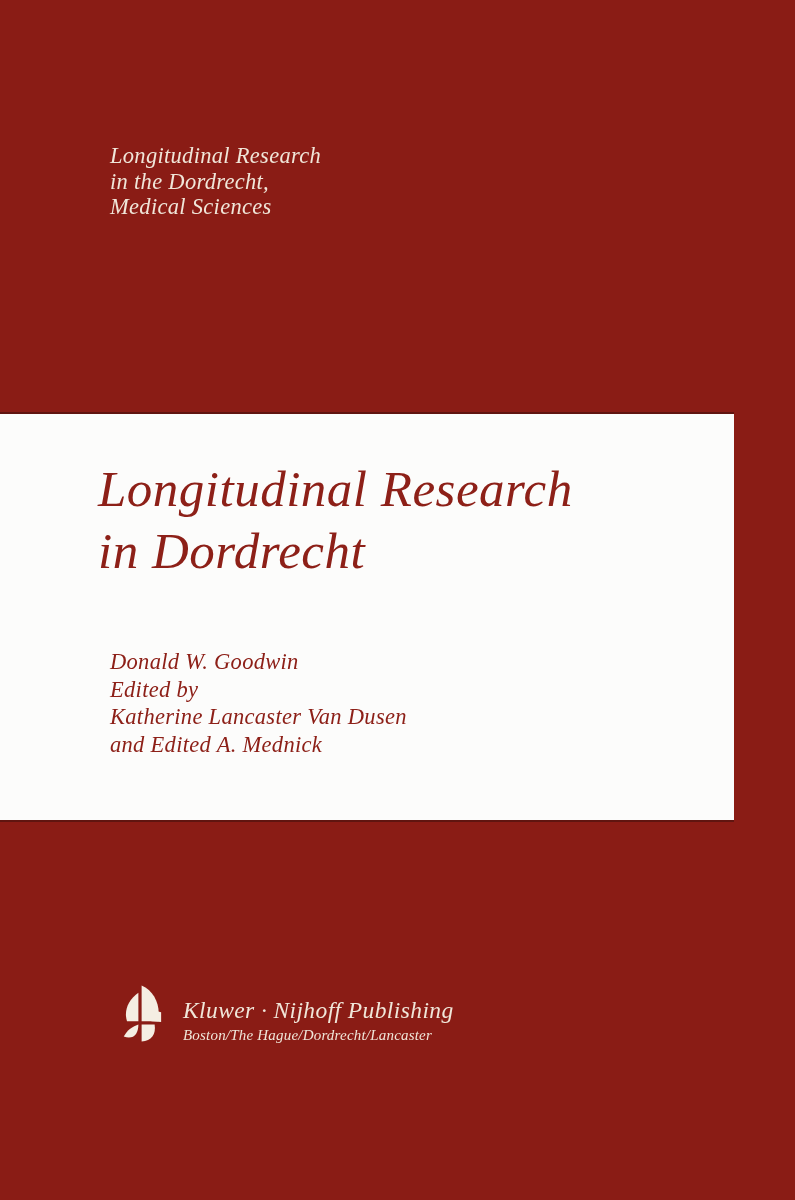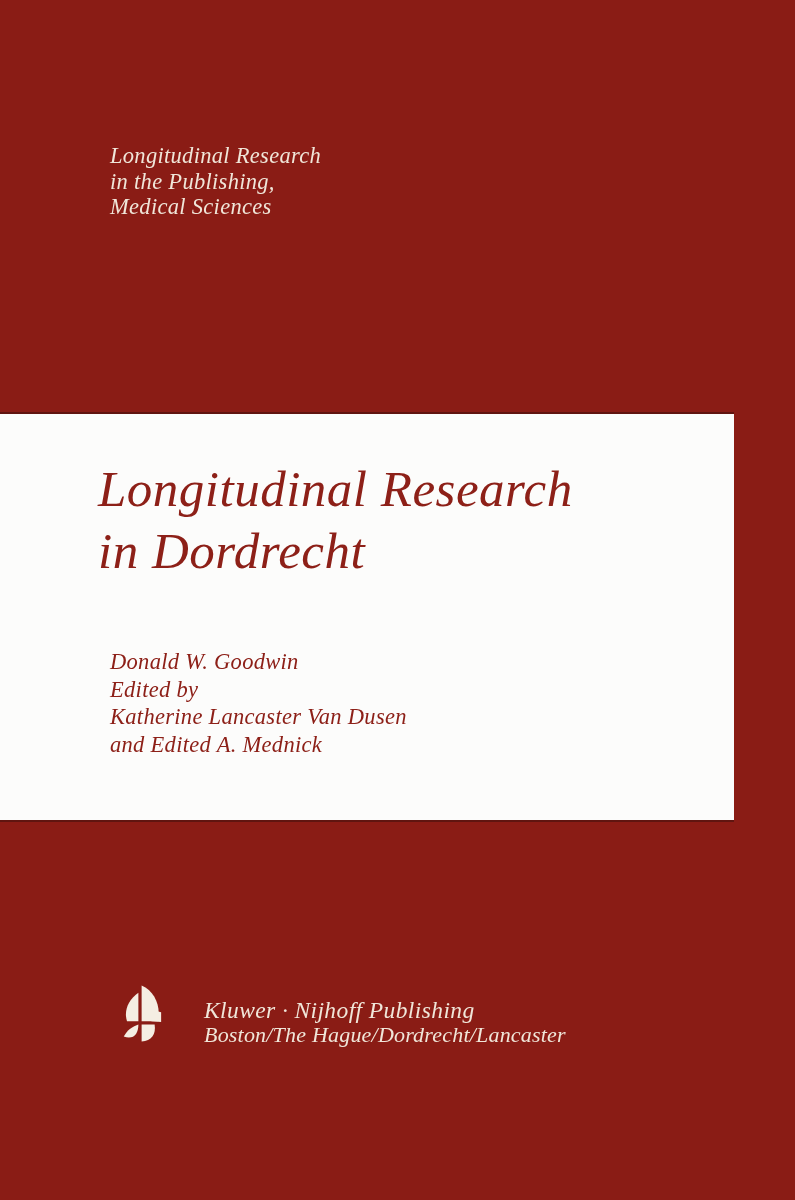--- a/index.html
+++ b/index.html
@@ -60,47 +60,47 @@
     top: 982px;
     display: flex;
     align-items: flex-start;
   }
   .publisher-logo {
     width: 52px;
     height: 62px;
     flex: 0 0 auto;
   }
   .publisher-text {
-    margin-left: 38px;
+    margin-left: 17px;
     margin-top: 14px;
     color: #F0E6D9;
   }
   .publisher-name {
     font-size: 23.5px;
     line-height: 28px;
     letter-spacing: 0.4px;
   }
   .publisher-cities {
-    font-size: 22px;
+    font-size: 15px;
     line-height: 22px;
     letter-spacing: 0.2px;
     font-style: italic;
   }
   .line { display: block; }
 </style>
 </head>
 <body>
 
 <div class="cover">
 
   <div class="white-band"></div>
 
   <div class="series-block">
     <span class="line">Longitudinal Research</span>
-    <span class="line">in the Publishing,</span>
+    <span class="line">in the Dordrecht,</span>
     <span class="line">Medical Sciences</span>
   </div>
 
   <div class="title-block">
     <span class="line">Longitudinal Research</span>
     <span class="line">in Dordrecht</span>
   </div>
 
   <div class="editors-block">
     <span class="line">Donald W. Goodwin</span>

